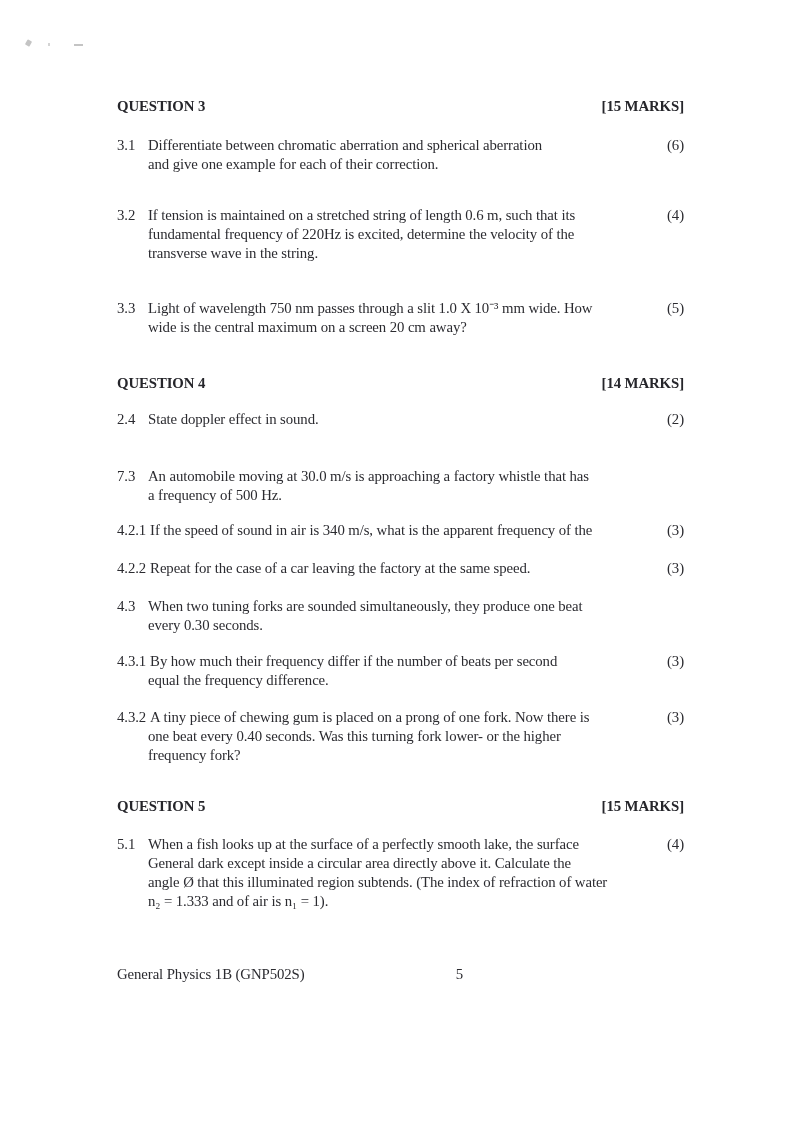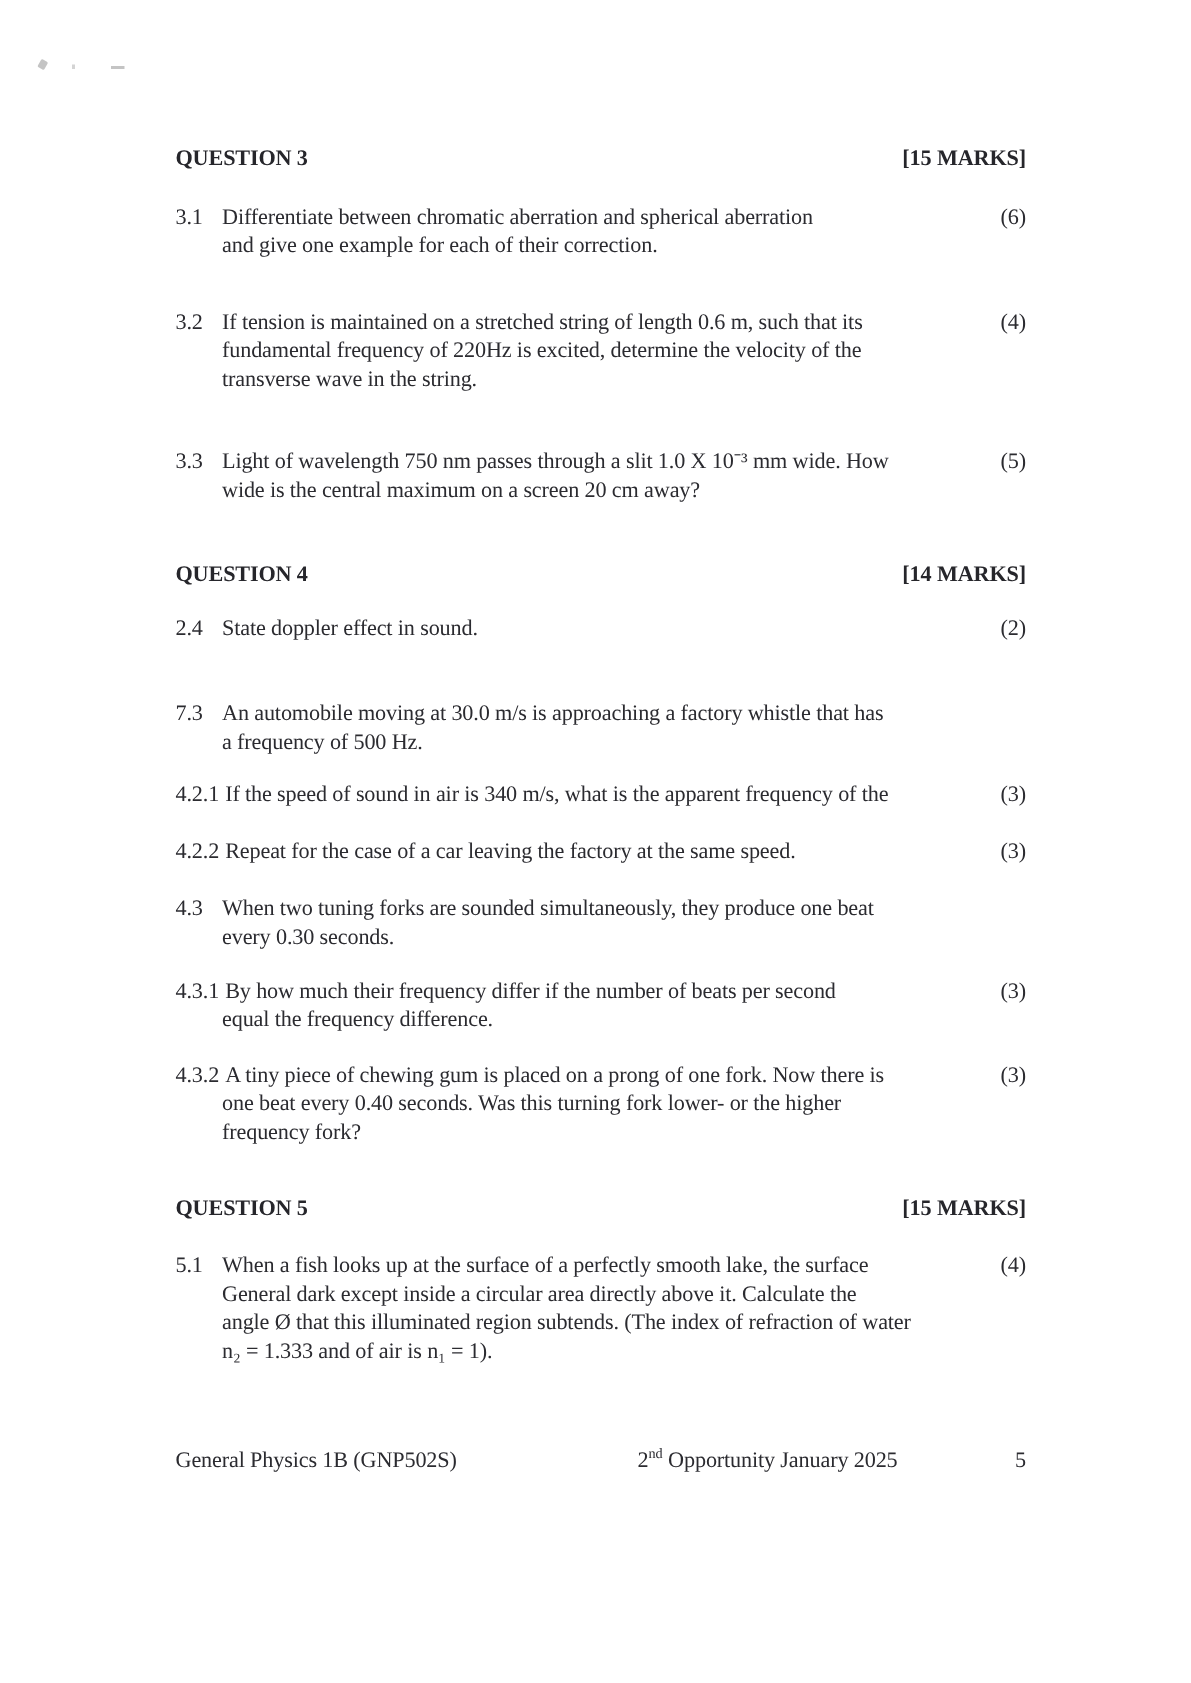--- a/index.html
+++ b/index.html
@@ -186,18 +186,17 @@
         <div class="line"><span class="num">5.1</span><span>When a fish looks up at the surface of a perfectly smooth lake, the surface</span></div>
         <div class="line cont">General dark except inside a circular area directly above it. Calculate the</div>
         <div class="line cont">angle Ø that this illuminated region subtends. (The index of refraction of water</div>
         <div class="line cont">n₂ = 1.333 and of air is n₁ = 1).</div>
       </div>
       <div class="marks">(4)</div>
     </div>
 
     <div class="footer mt-54">
       <span class="footer-left">General Physics 1B (GNP502S)</span>
-      <span class="footer-center"><span>2</span><sup class="ord">nd</sup><span> Opportunity January 2025</span></span>
       <span class="footer-right">5</span>
     </div>
 
   </div>
 </div>
 
 </body></html>

